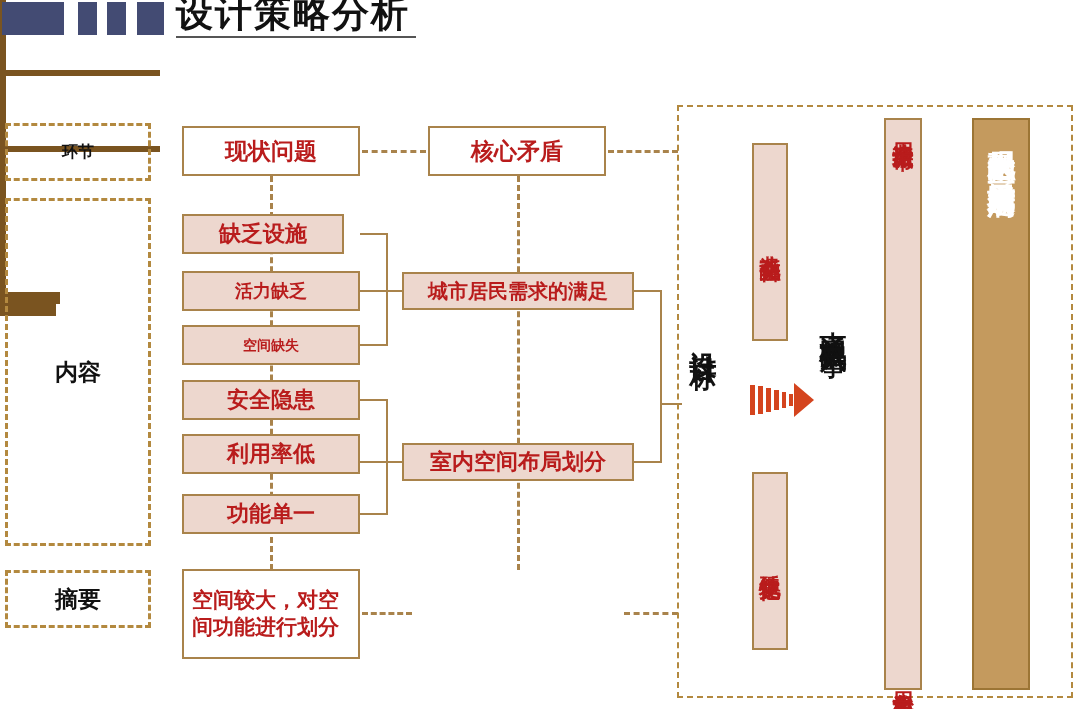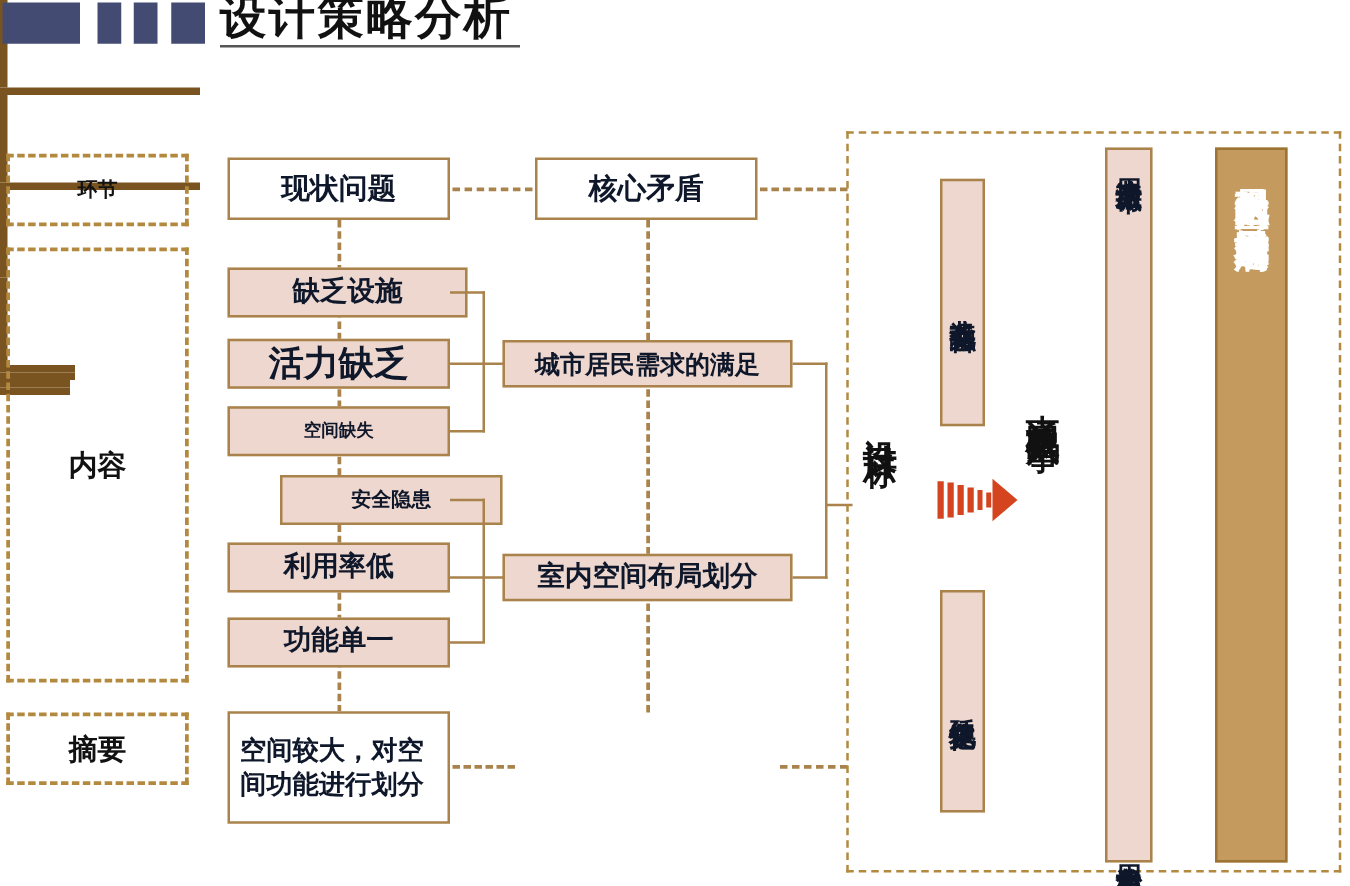--- a/index.html
+++ b/index.html
@@ -21,21 +21,21 @@
     font-family:"DejaVu Sans","Liberation Sans",sans-serif;
     white-space:nowrap;
   }
   .hdr-rule{position:absolute;left:176px;top:36px;width:240px;height:2px;background:#555;}
 
   
   .box{
     position:absolute;box-sizing:border-box;
     border:2px solid #A9834B;
     display:flex;align-items:center;justify-content:center;
-    color:#0f172a;font-weight:bold;
+    color:#b91c1c;font-weight:bold;
     text-align:center;line-height:1.15;
   }
   .box.white{background:#FFFFFF;}
   .box.pink{background:#EDD7CE;}
   .box.tan{background:#C49A5E;border-color:#9C7535;color:#FFFFFF;}
 
   .dashbox{
     position:absolute;box-sizing:border-box;
     border:3px dashed #B3893F;
     display:flex;align-items:center;justify-content:center;
@@ -112,36 +112,36 @@
   <div class="dashbox" style="left:5px;top:198px;width:146px;height:348px;font-size:23px;">
     <span>内容</span>
   </div>
 
   <div class="box white" style="left:182px;top:126px;width:178px;height:50px;font-size:23px;">
     <span>现状问题</span>
   </div>
 
   <div class="dash-v" style="left:270px;top:176px;height:394px;"></div>
 
-  <div class="box pink" style="left:182px;top:214px;width:192px;height:40px;font-size:22px;">
+  <div class="box pink" style="left:182px;top:214px;width:162px;height:40px;font-size:22px;">
     <span>缺乏设施</span>
   </div>
-  <div class="box pink" style="left:182px;top:271px;width:178px;height:40px;font-size:28px;">
+  <div class="box pink" style="left:182px;top:271px;width:178px;height:40px;font-size:18px;">
     <span>活力缺乏</span>
   </div>
   <div class="box pink" style="left:182px;top:325px;width:178px;height:40px;font-size:14px;">
     <span>空间缺失</span>
   </div>
-  <div class="box pink" style="left:182px;top:380px;width:178px;height:40px;font-size:16px;margin-left:42px;">
+  <div class="box pink" style="left:182px;top:380px;width:178px;height:40px;font-size:22px;">
     <span>安全隐患</span>
   </div>
   <div class="box pink" style="left:182px;top:434px;width:178px;height:40px;font-size:22px;">
     <span>利用率低</span>
   </div>
-  <div class="box pink" style="left:182px;top:494px;width:178px;height:40px;font-size:22px;font-family:Liberation Mono, monospace;">
+  <div class="box pink" style="left:182px;top:494px;width:178px;height:40px;font-size:22px;">
     <span>功能单一</span>
   </div>
 
   <div class="box white" style="left:182px;top:569px;width:178px;height:90px;font-size:21px;padding:4px 8px;
               justify-content:flex-start;text-align:left;line-height:1.3;">
     <span>空间较大，对空间功能进行划分</span>
   </div>
 
   <div class="box white" style="left:428px;top:126px;width:178px;height:50px;font-size:23px;">
     <span>核心矛盾</span>

